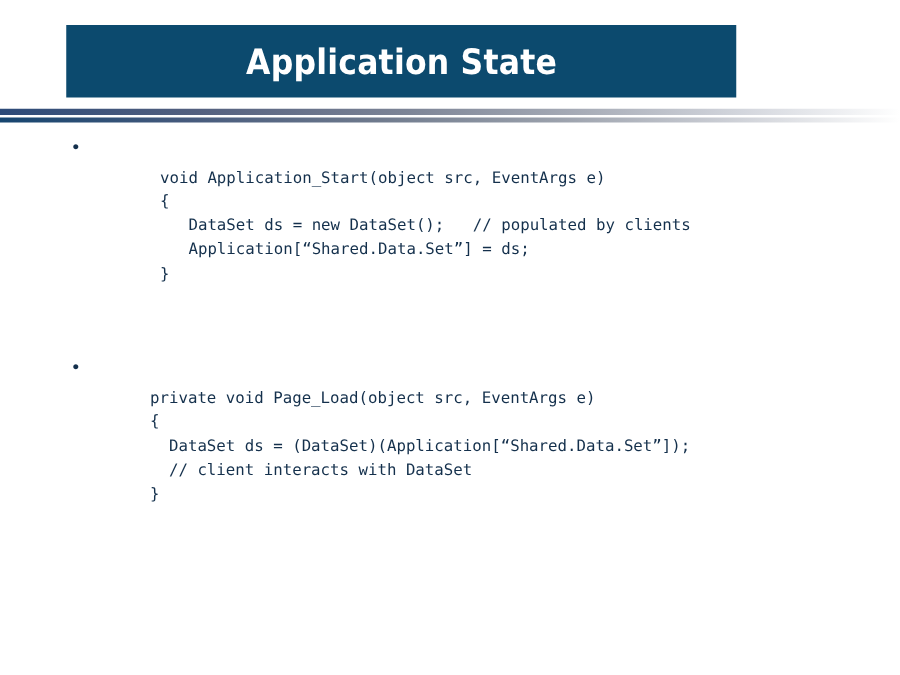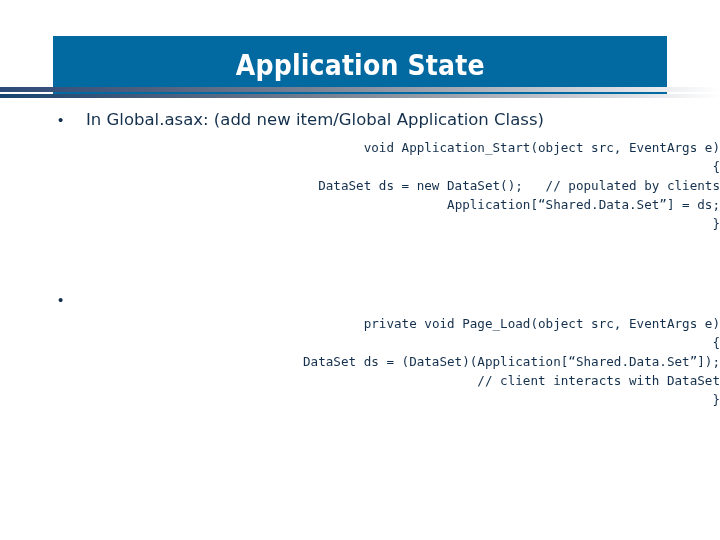--- a/index.html
+++ b/index.html
@@ -22,24 +22,24 @@
     top: 0;
     width: 720px;
     height: 540px;
     background: #ffffff;
   }
 
   
   .title-banner {
     position: absolute;
     left: 53px;
-    top: 36px;
-    width: 614px;
+    top: 20px;
+    width: 536px;
     height: 58px;
-    background: #0369a1;
+    background: #0c4a6e;
     display: flex;
     align-items: center;
     justify-content: center;
   }
   .title-text {
     color: #ffffff;
     font-family: "DejaVu Sans", sans-serif;
     font-size: 28px;
     font-weight: bold;
     letter-spacing: 0.2px;
@@ -93,49 +93,47 @@
   }
 
   .code-block {
     margin-top: 7px;
     padding-left: 128px;
     color: #14304c;
     font-family: "DejaVu Sans Mono", monospace;
     font-size: 12.6px;
     line-height: 1.52;
     white-space: pre;
-    text-align: right;
   }
 
   .block-gap {
     height: 46px;
   }
 
   #blk2 .code-block {
-    padding-left: 92px;
+    padding-left: 120px;
   }
 </style>
 </head>
 <body>
 
 <div class="slide">
 
   <div class="title-banner">
     <div class="title-text">Application State</div>
   </div>
 
   <div class="rule rule-top"></div>
   <div class="rule rule-bottom"></div>
 
   <div class="content">
 
     <div class="section" id="blk1">
       <div class="bullet-row">
         <span class="bullet-mark">•</span>
-        <span class="bullet-text">In Global.asax: (add new item/Global Application Class)</span>
       </div>
       <pre class="code-block">void Application_Start(object src, EventArgs e)
 {
    DataSet ds = new DataSet();   // populated by clients
    Application[“Shared.Data.Set”] = ds;
 }</pre>
     </div>
 
     <div class="block-gap"></div>
 

